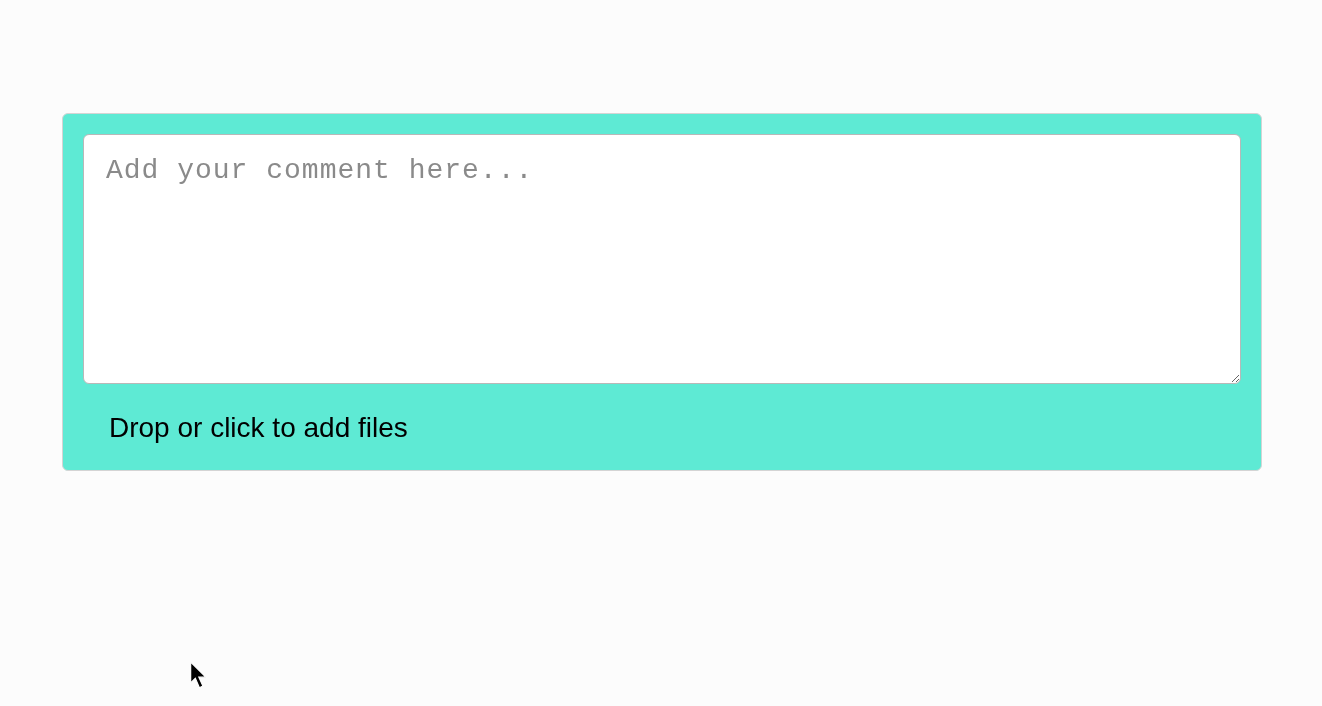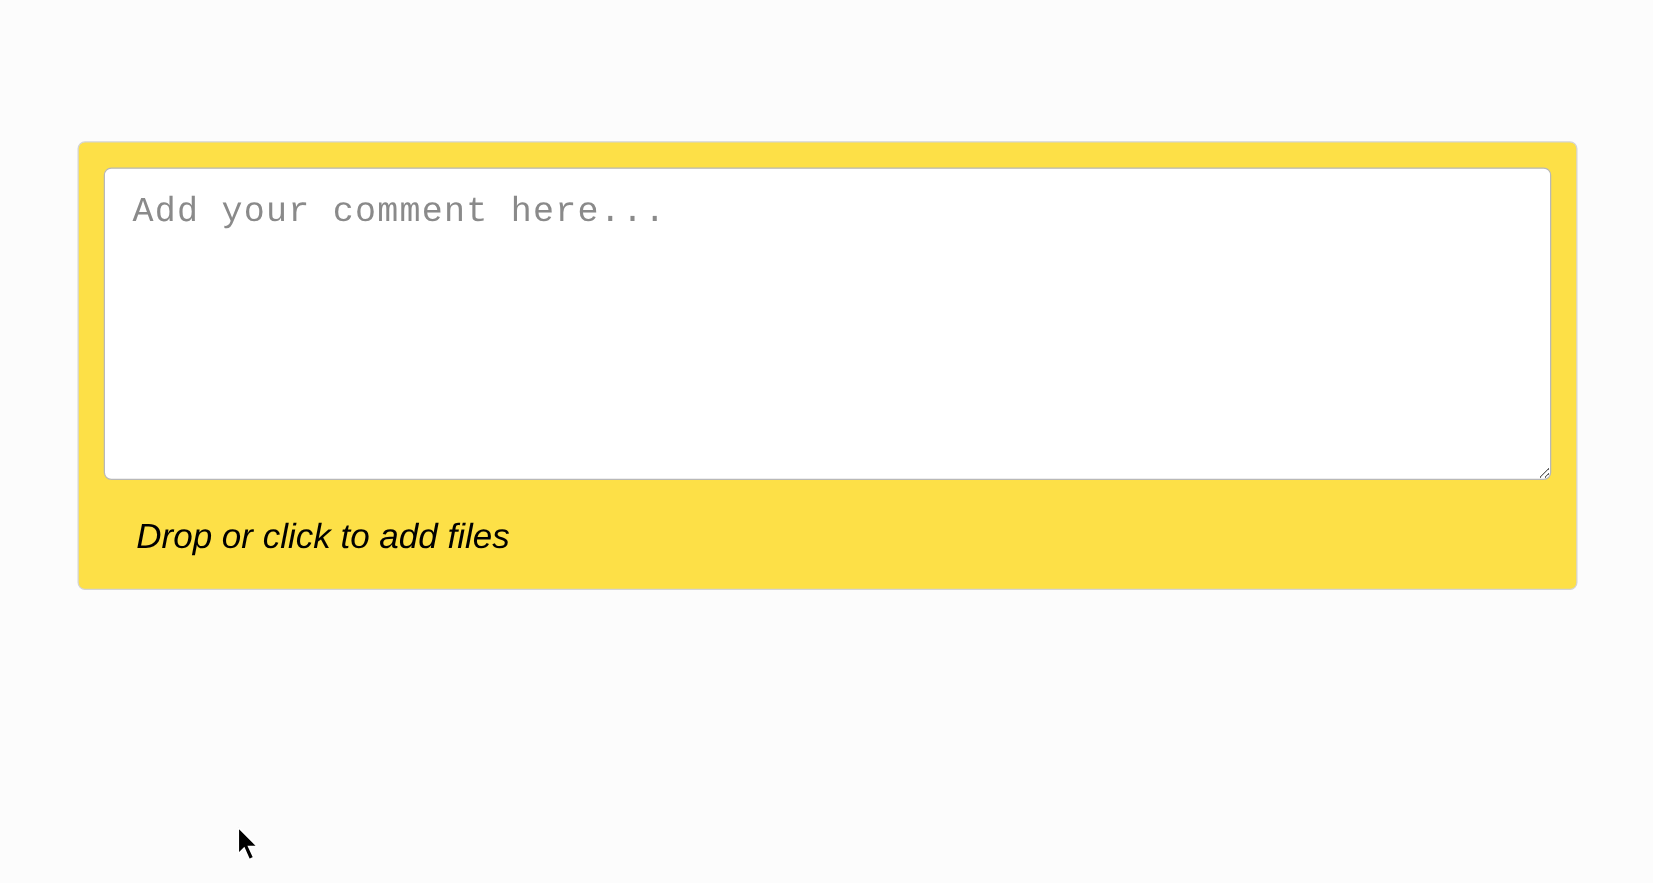--- a/index.html
+++ b/index.html
@@ -15,21 +15,21 @@
       position: relative;
     }
     .container {
       position: absolute;
       left: 62px;
       top: 113px;
       width: 1200px;
       border: 1px solid #d4d4d4;
       border-radius: 6px;
       padding: 20px;
-      background: #fde047;
+      background: #5eead4;
     }
     .comment-textarea {
       width: 100%;
       height: 250px;
       border: 1px solid #b8b8b8;
       border-radius: 6px;
       padding: 20px 22px;
       font-family: "Courier New", Courier, monospace;
       font-size: 28px;
       color: #333;
@@ -41,21 +41,20 @@
     .comment-textarea::placeholder {
       color: #8a8a8a;
     }
     .dropzone {
       margin-top: 14px;
       padding: 10px 26px 6px 26px;
       font-size: 28px;
       color: #000;
       cursor: pointer;
       border-radius: 4px;
-      font-style: italic;
     }
     .cursor {
       position: absolute;
       left: 190px;
       top: 662px;
       width: 20px;
       height: 28px;
       pointer-events: none;
     }
   </style>

